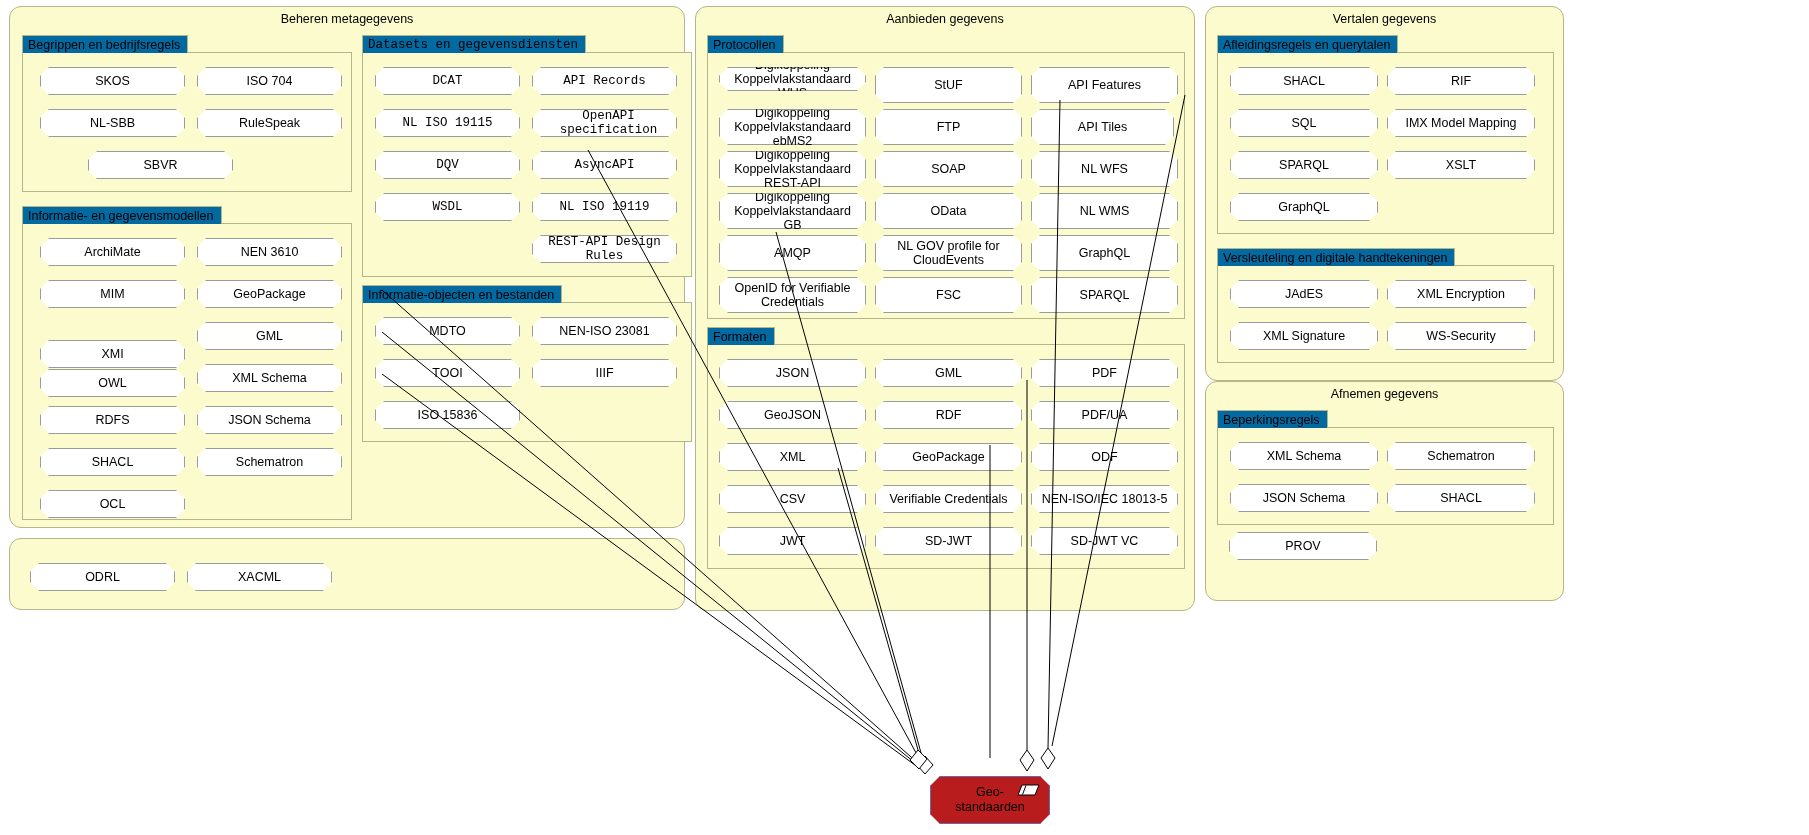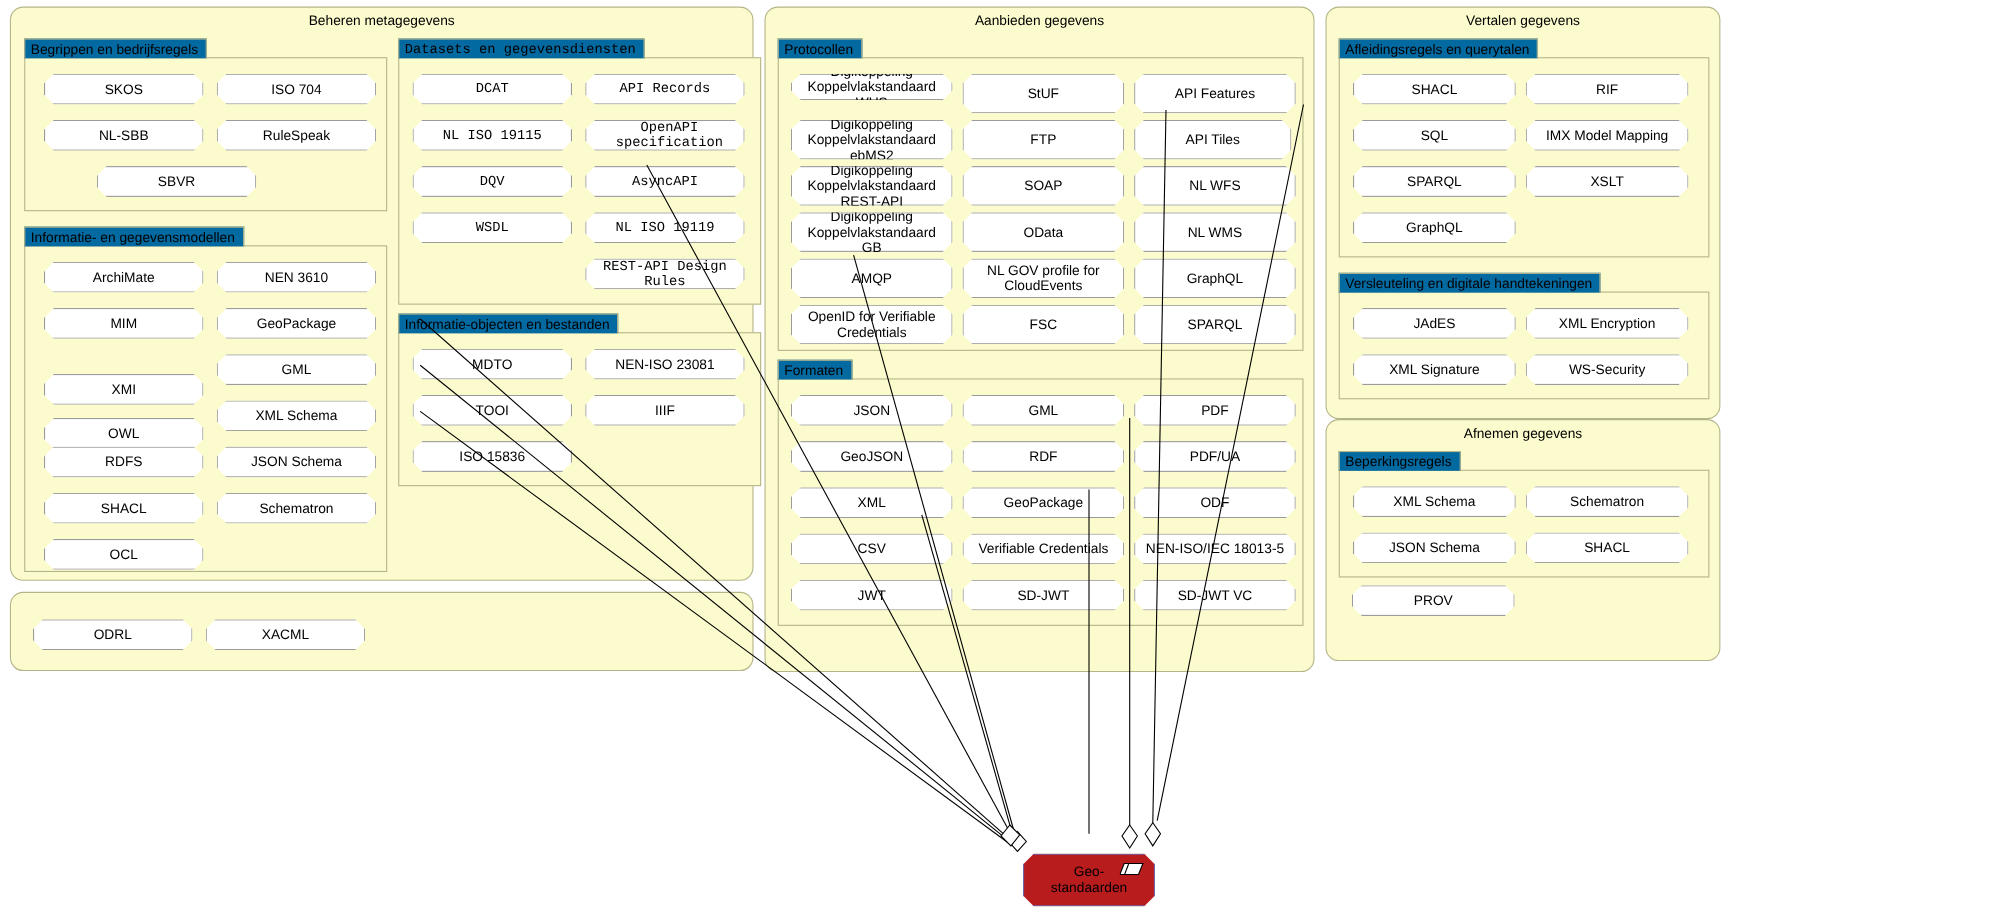--- a/index.html
+++ b/index.html
@@ -136,21 +136,21 @@
         </div>
       <div class="node" style="left:174px;top:56px;width:145px;height:28px;">
           <span class="nlabel">GeoPackage</span>
         </div>
       <div class="node" style="left:17px;top:116px;width:145px;height:28px;">
           <span class="nlabel">XMI</span>
         </div>
       <div class="node" style="left:174px;top:98px;width:145px;height:28px;">
           <span class="nlabel">GML</span>
         </div>
-      <div class="node" style="left:17px;top:156px;width:145px;height:28px;">
+      <div class="node" style="left:17px;top:145px;width:145px;height:28px;">
           <span class="nlabel">OWL</span>
         </div>
       <div class="node" style="left:174px;top:140px;width:145px;height:28px;">
           <span class="nlabel">XML Schema</span>
         </div>
       <div class="node" style="left:17px;top:182px;width:145px;height:28px;">
           <span class="nlabel">RDFS</span>
         </div>
       <div class="node" style="left:174px;top:182px;width:145px;height:28px;">
           <span class="nlabel">JSON Schema</span>

